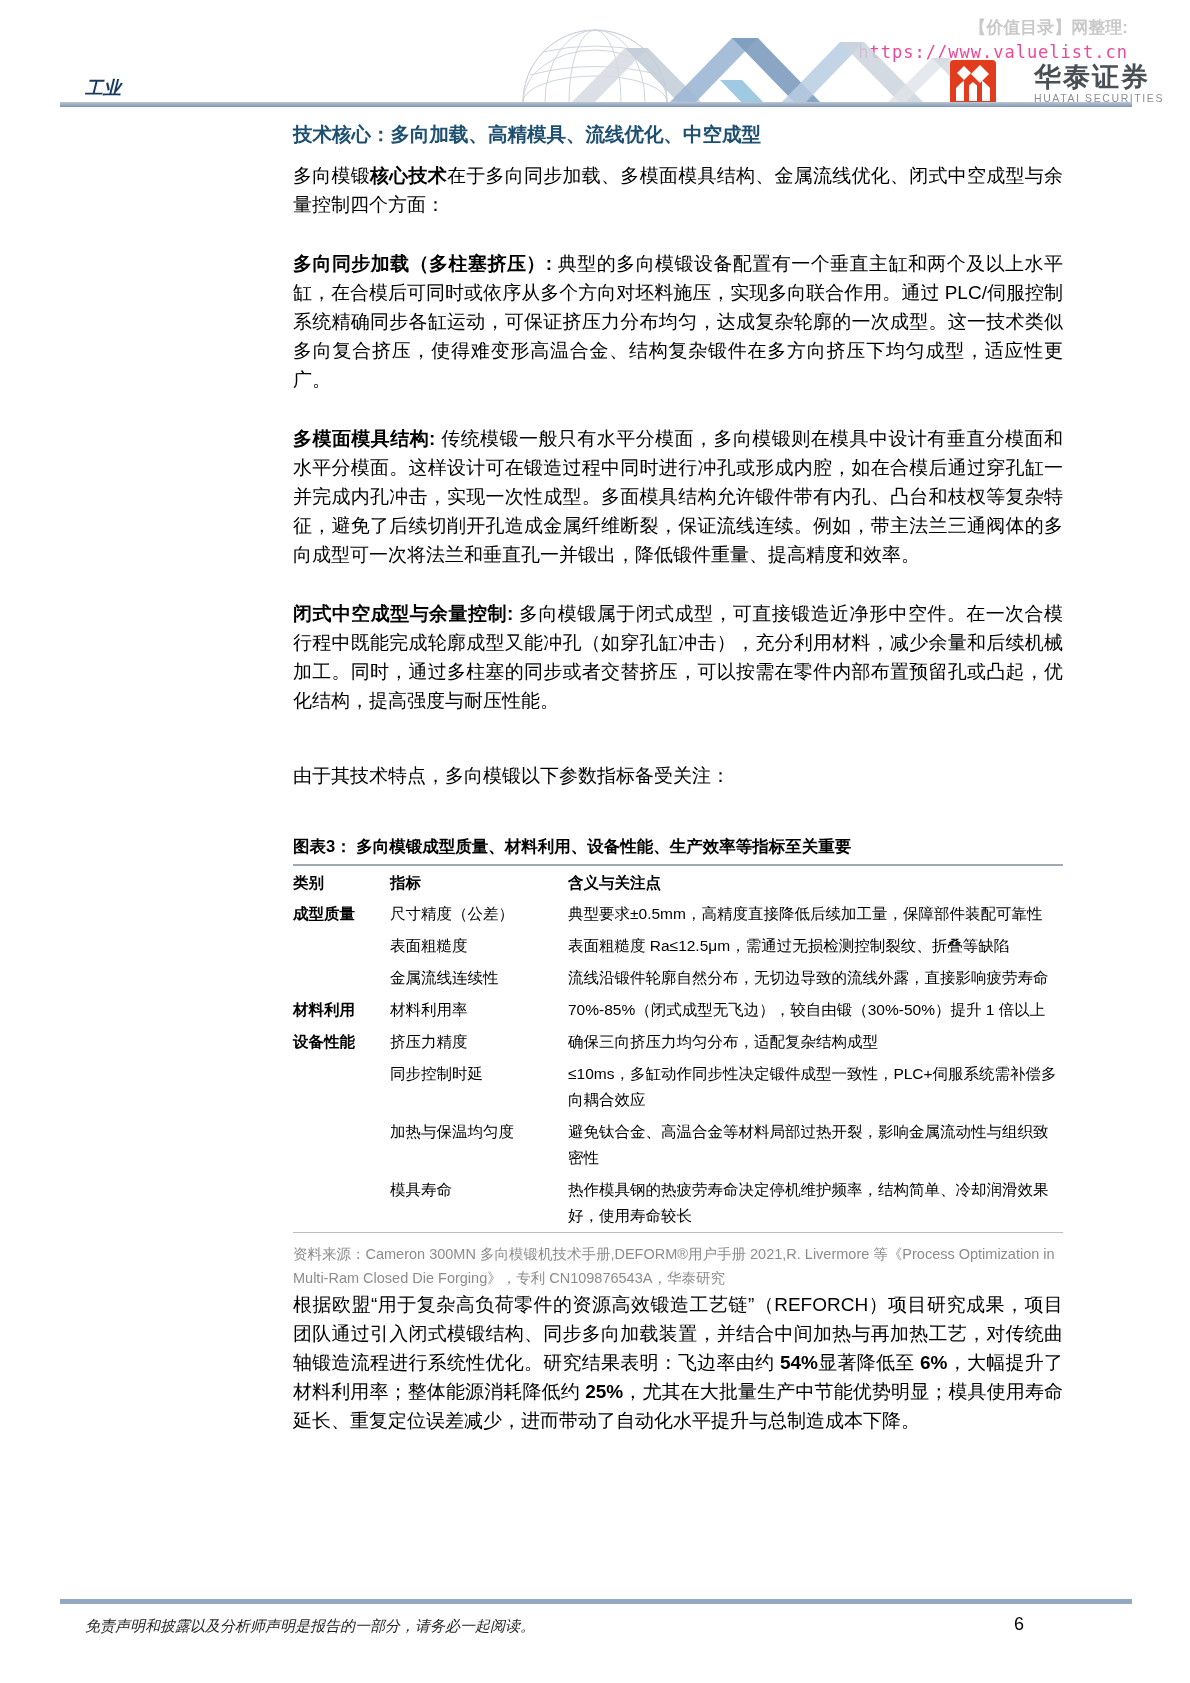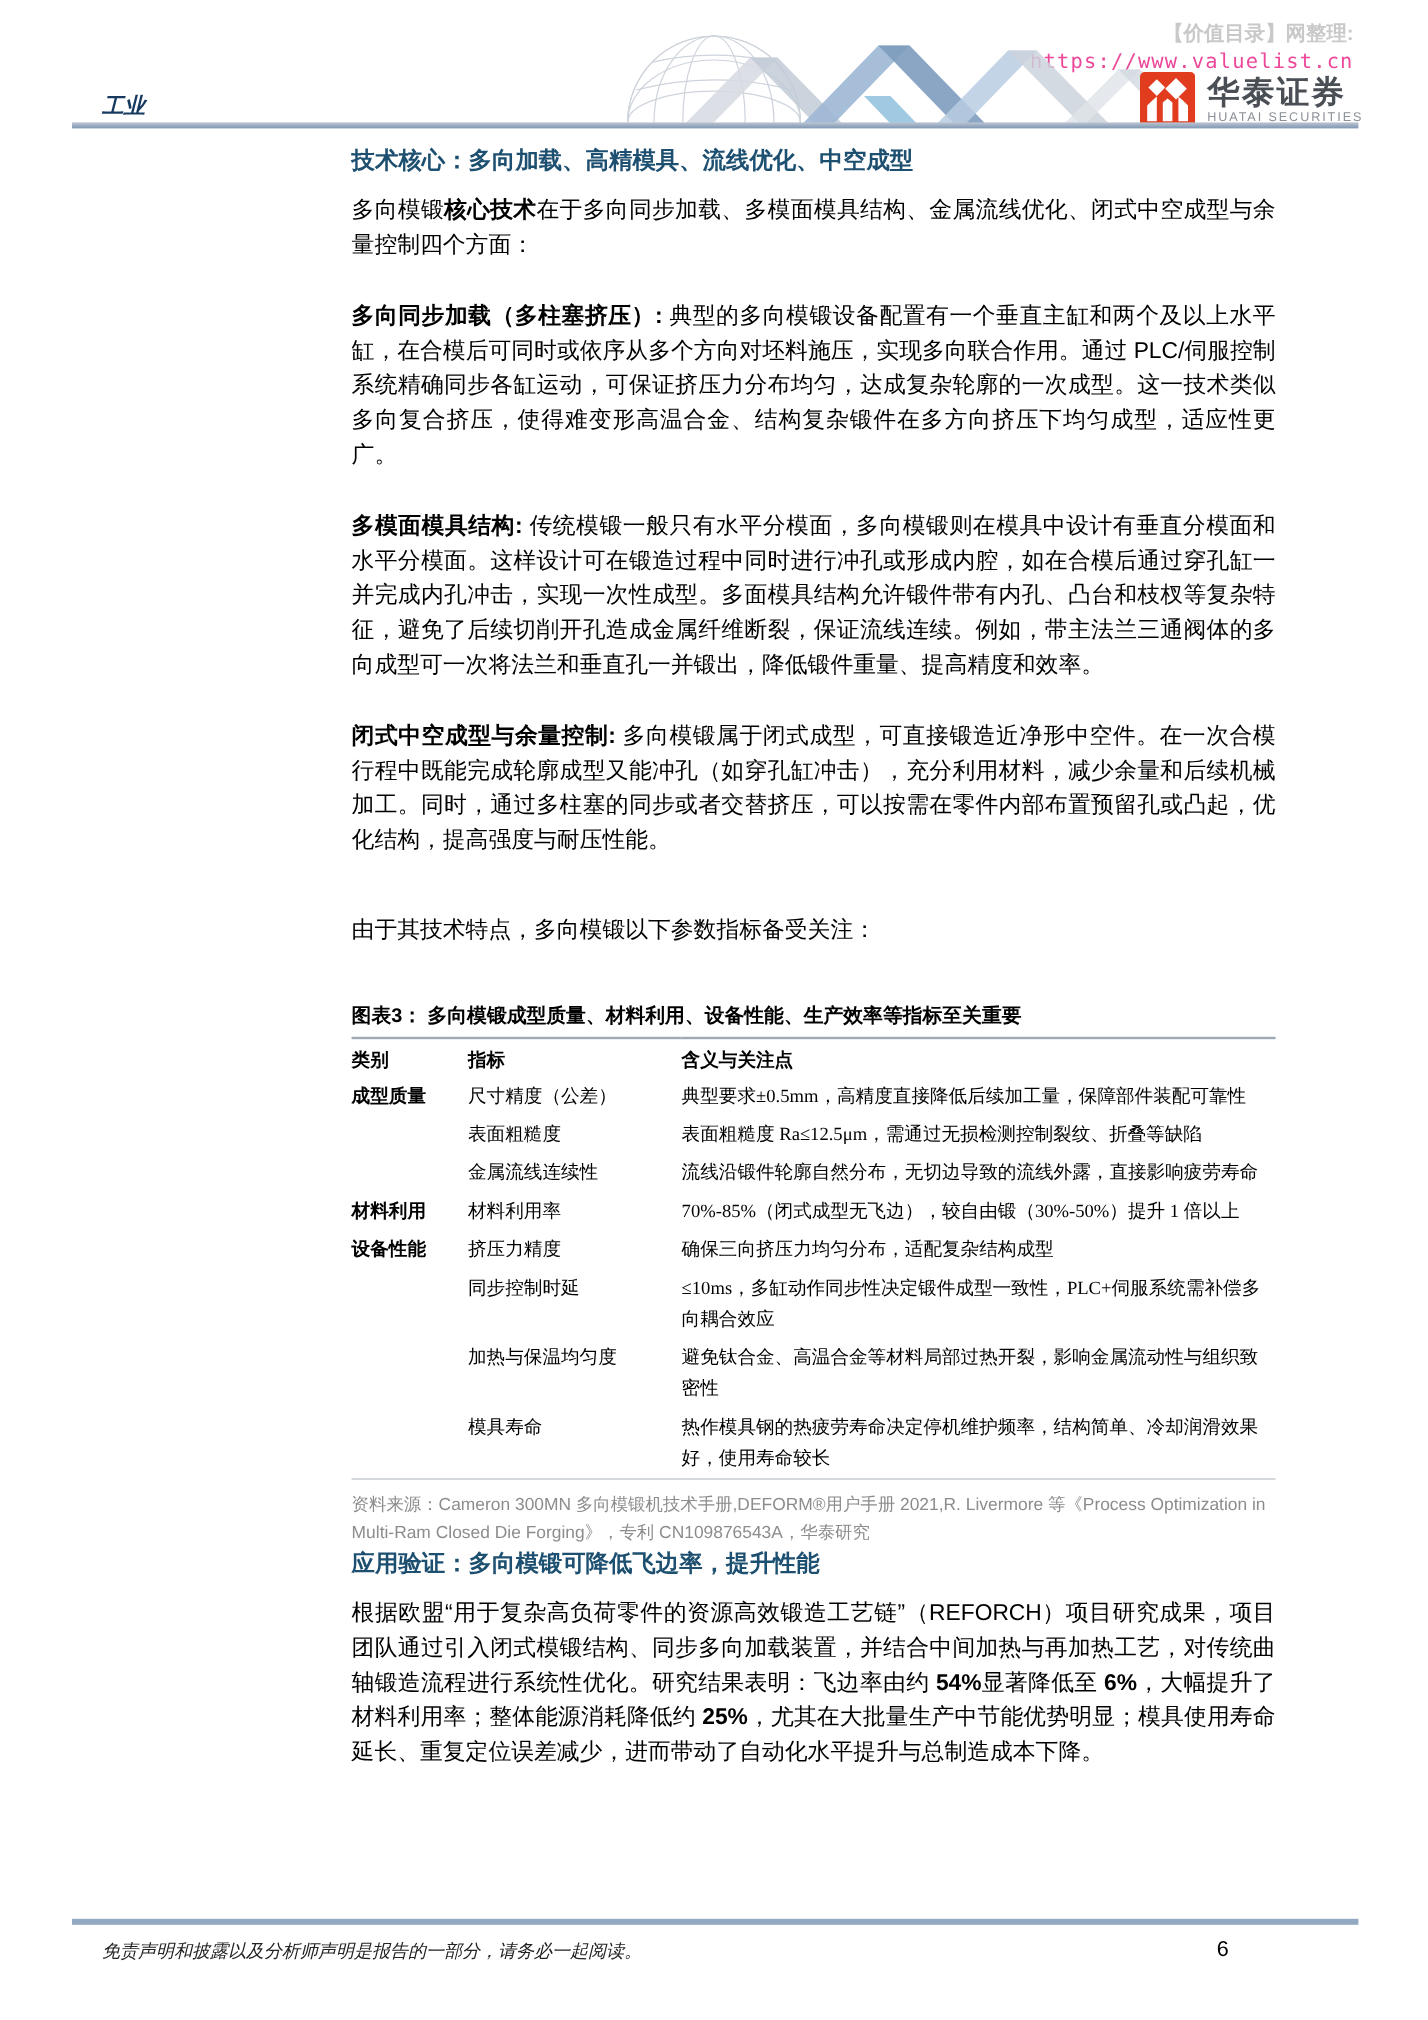--- a/index.html
+++ b/index.html
@@ -6,38 +6,38 @@
   .page{position:relative;width:1190px;height:1681px;background:#fff;overflow:hidden;
         font-family:"Liberation Sans",sans-serif;color:#000;}
 
   
   .watermark{position:absolute;top:16px;right:62px;text-align:right;line-height:24px;}
   .watermark .wm1{font-size:17px;font-weight:bold;color:#c9c9c9;}
   .watermark .wm2{font-size:17px;color:#ec4899;font-family:"DejaVu Sans Mono",monospace;letter-spacing:1px;}
   .category{position:absolute;left:85px;top:76px;font-size:18px;font-weight:bold;font-style:italic;
             color:#16395f;font-family:"Liberation Serif",serif;}
   .header-art{position:absolute;left:420px;top:20px;width:580px;height:84px;}
-  .logo{position:absolute;left:950px;top:60px;display:flex;align-items:center;}
+  .logo{position:absolute;left:950px;top:60px;display:flex;align-items:center;gap:28px;}
   .logo-icon{width:46px;height:46px;margin-right:10px;}
   .logo-cn{font-size:27px;font-weight:bold;color:#4a4f55;letter-spacing:2px;line-height:30px;}
   .logo-en{font-size:10.5px;color:#8b9097;letter-spacing:1.6px;line-height:12px;}
   .header-rule{position:absolute;left:60px;top:102px;width:1072px;height:5px;
                background:linear-gradient(#bcc6d3,#7e96b3);}
 
   
   .content{position:absolute;left:293px;top:121px;width:770px;}
   h2.sec{font-size:19.5px;line-height:27px;font-weight:bold;color:#1d4f70;margin:0 0 13px 0;}
   p.body{font-size:19px;line-height:29px;text-align:justify;margin:0 0 30px 0;}
   p.body b{font-weight:bold;}
   p.note{font-size:19px;line-height:29px;margin:46px 0 46px 0;}
 
   
   .fig-title{font-size:16.5px;font-weight:bold;margin:0 0 6px 0;}
   table.fig{width:100%;border-collapse:collapse;border-top:2px solid #9fa9b4;
-            border-bottom:1px solid #b9bfc6;font-size:15.5px;font-family:Liberation Serif, serif;}
+            border-bottom:1px solid #b9bfc6;font-size:15.5px;}
   table.fig th{font-weight:bold;text-align:left;padding:7px 0 4px 0;}
   table.fig td{vertical-align:top;padding:3px 0 3px 0;line-height:26px;}
   td.cat,th.cat{width:97px;font-weight:bold;}
   td.ind,th.ind{width:178px;}
   .fig-source{font-size:14.5px;line-height:24px;color:#8c8c8c;margin-top:9px;}
 
   .app-head{margin-top:40px;}
 
   
   .footer-rule{position:absolute;left:60px;top:1599px;width:1072px;height:5px;background:#93a9c1;}
@@ -162,21 +162,20 @@
         <tr>
           <td class="cat"></td>
           <td class="ind">模具寿命</td>
           <td>热作模具钢的热疲劳寿命决定停机维护频率，结构简单、冷却润滑效果好，使用寿命较长</td>
         </tr>
       </tbody>
     </table>
 
     <div class="fig-source">资料来源：Cameron 300MN 多向模锻机技术手册,DEFORM®用户手册 2021,R. Livermore 等《Process Optimization in Multi-Ram Closed Die Forging》，专利 CN109876543A，华泰研究</div>
 
-    <h2 class="sec app-head">应用验证：多向模锻可降低飞边率，提升性能</h2>
 
     <p class="body"><span>根据欧盟“用于复杂高负荷零件的资源高效锻造工艺链”（REFORCH）项目研究成果，项目团队通过引入闭式模锻结构、同步多向加载装置，并结合中间加热与再加热工艺，对传统曲轴锻造流程进行系统性优化。研究结果表明：飞边率由约 </span><b>54%</b><span>显著降低至 </span><b>6%</b><span>，大幅提升了材料利用率；整体能源消耗降低约 </span><b>25%</b><span>，尤其在大批量生产中节能优势明显；模具使用寿命延长、重复定位误差减少，进而带动了自动化水平提升与总制造成本下降。</span></p>
 
   </div>
 
   <div class="footer-rule"></div>
   <div class="footer-text">免责声明和披露以及分析师声明是报告的一部分，请务必一起阅读。</div>
   <div class="page-num">6</div>
 
 </div>

